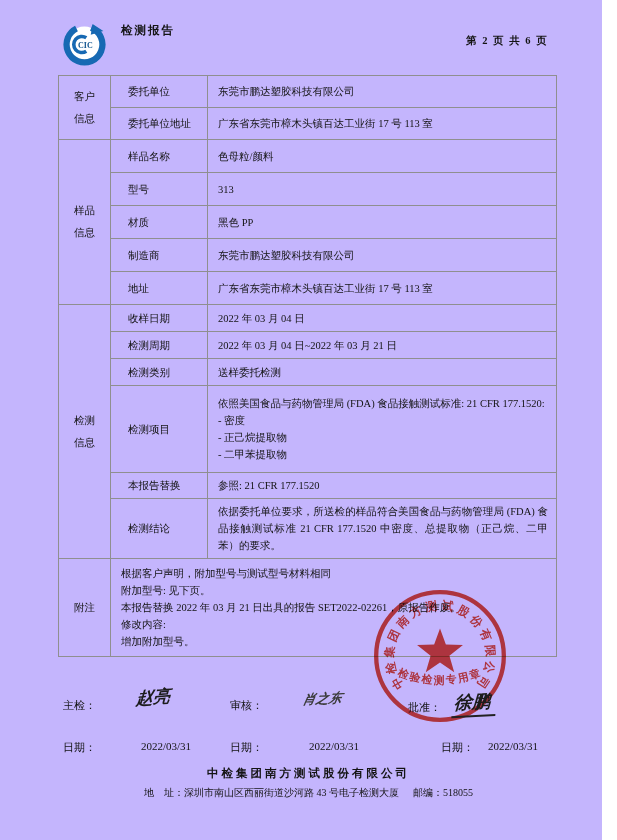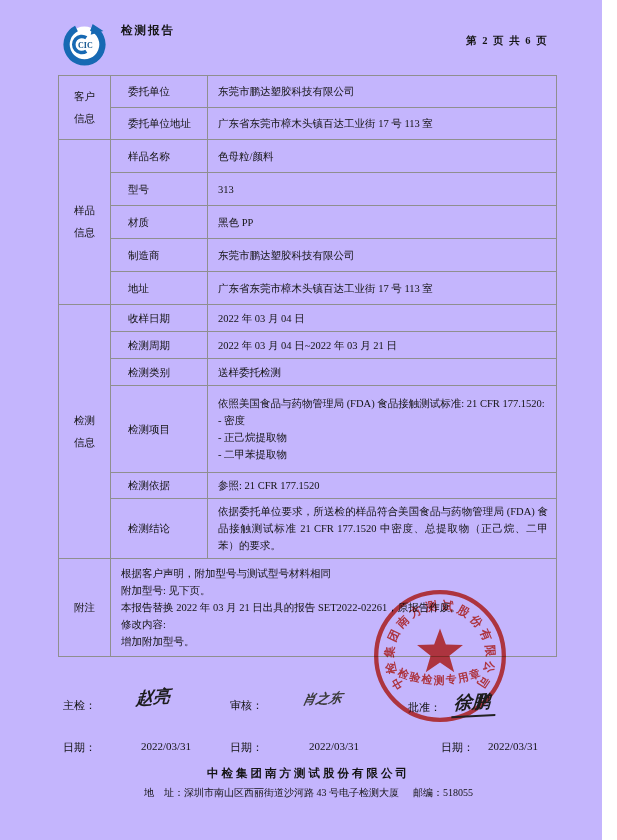--- a/index.html
+++ b/index.html
@@ -113,21 +113,21 @@
         <td class="val">送样委托检测</td>
       </tr>
       <tr class="h87">
         <td class="lab">检测项目</td>
         <td class="val">依照美国食品与药物管理局 (FDA) 食品接触测试标准: 21 CFR 177.1520:
 - 密度
 - 正己烷提取物
 - 二甲苯提取物</td>
       </tr>
       <tr class="h23">
-        <td class="lab">检测依据</td>
+        <td class="lab">本报告替换</td>
         <td class="val">参照: 21 CFR 177.1520</td>
       </tr>
       <tr class="h50">
         <td class="lab">检测结论</td>
         <td class="val justify">依据委托单位要求，所送检的样品符合美国食品与药物管理局 (FDA) 食品接触测试标准 21 CFR 177.1520 中密度、总提取物（正己烷、二甲苯）的要求。</td>
       </tr>
 
       <tr class="h98">
         <td class="sec">附注</td>
         <td class="val" colspan="2">根据客户声明，附加型号与测试型号材料相同

